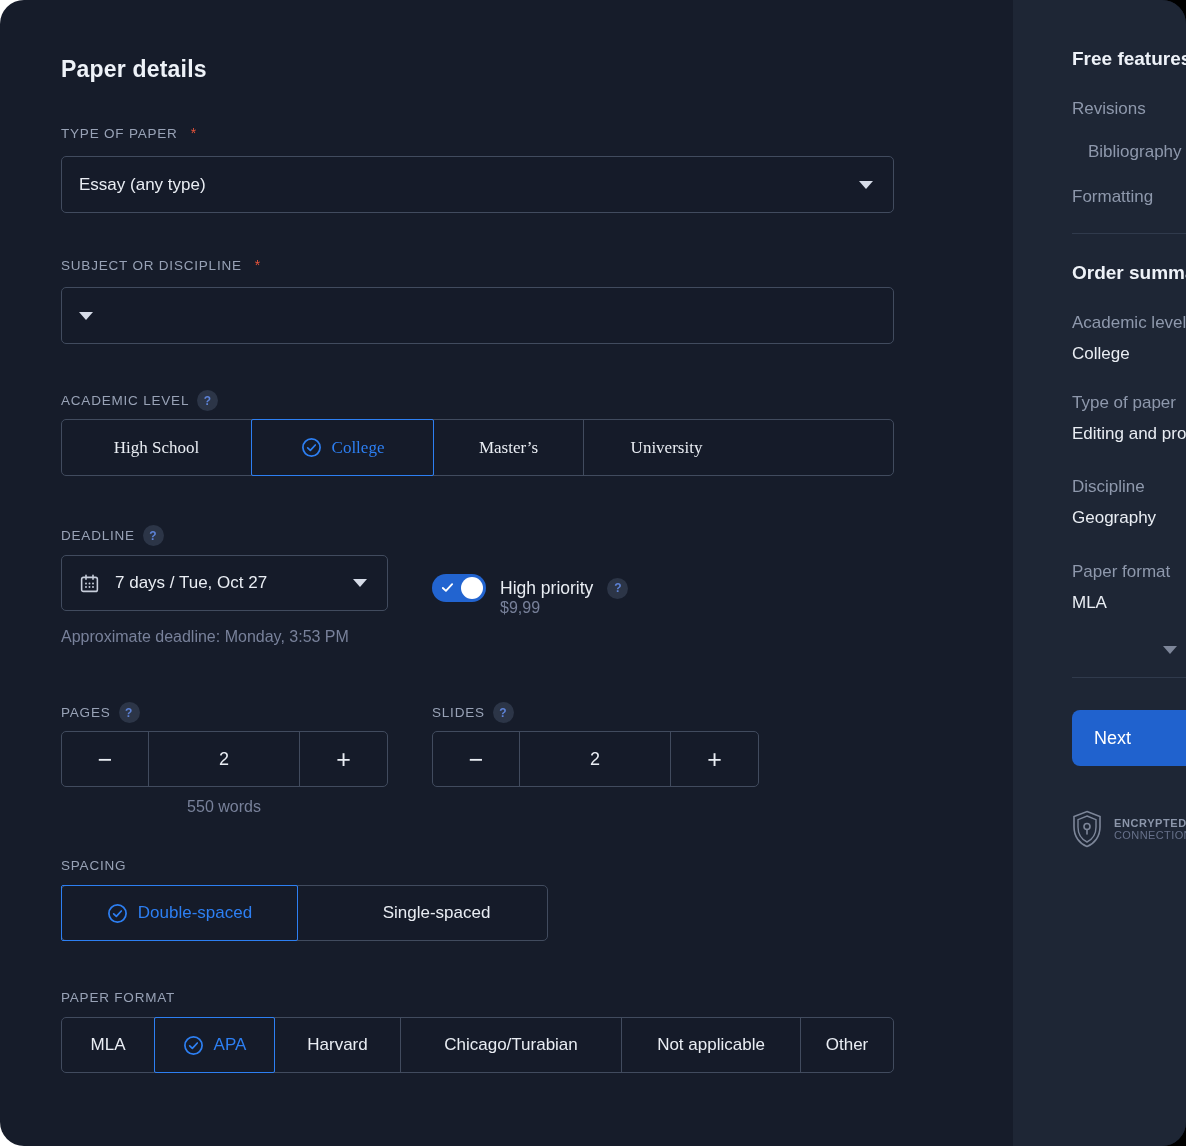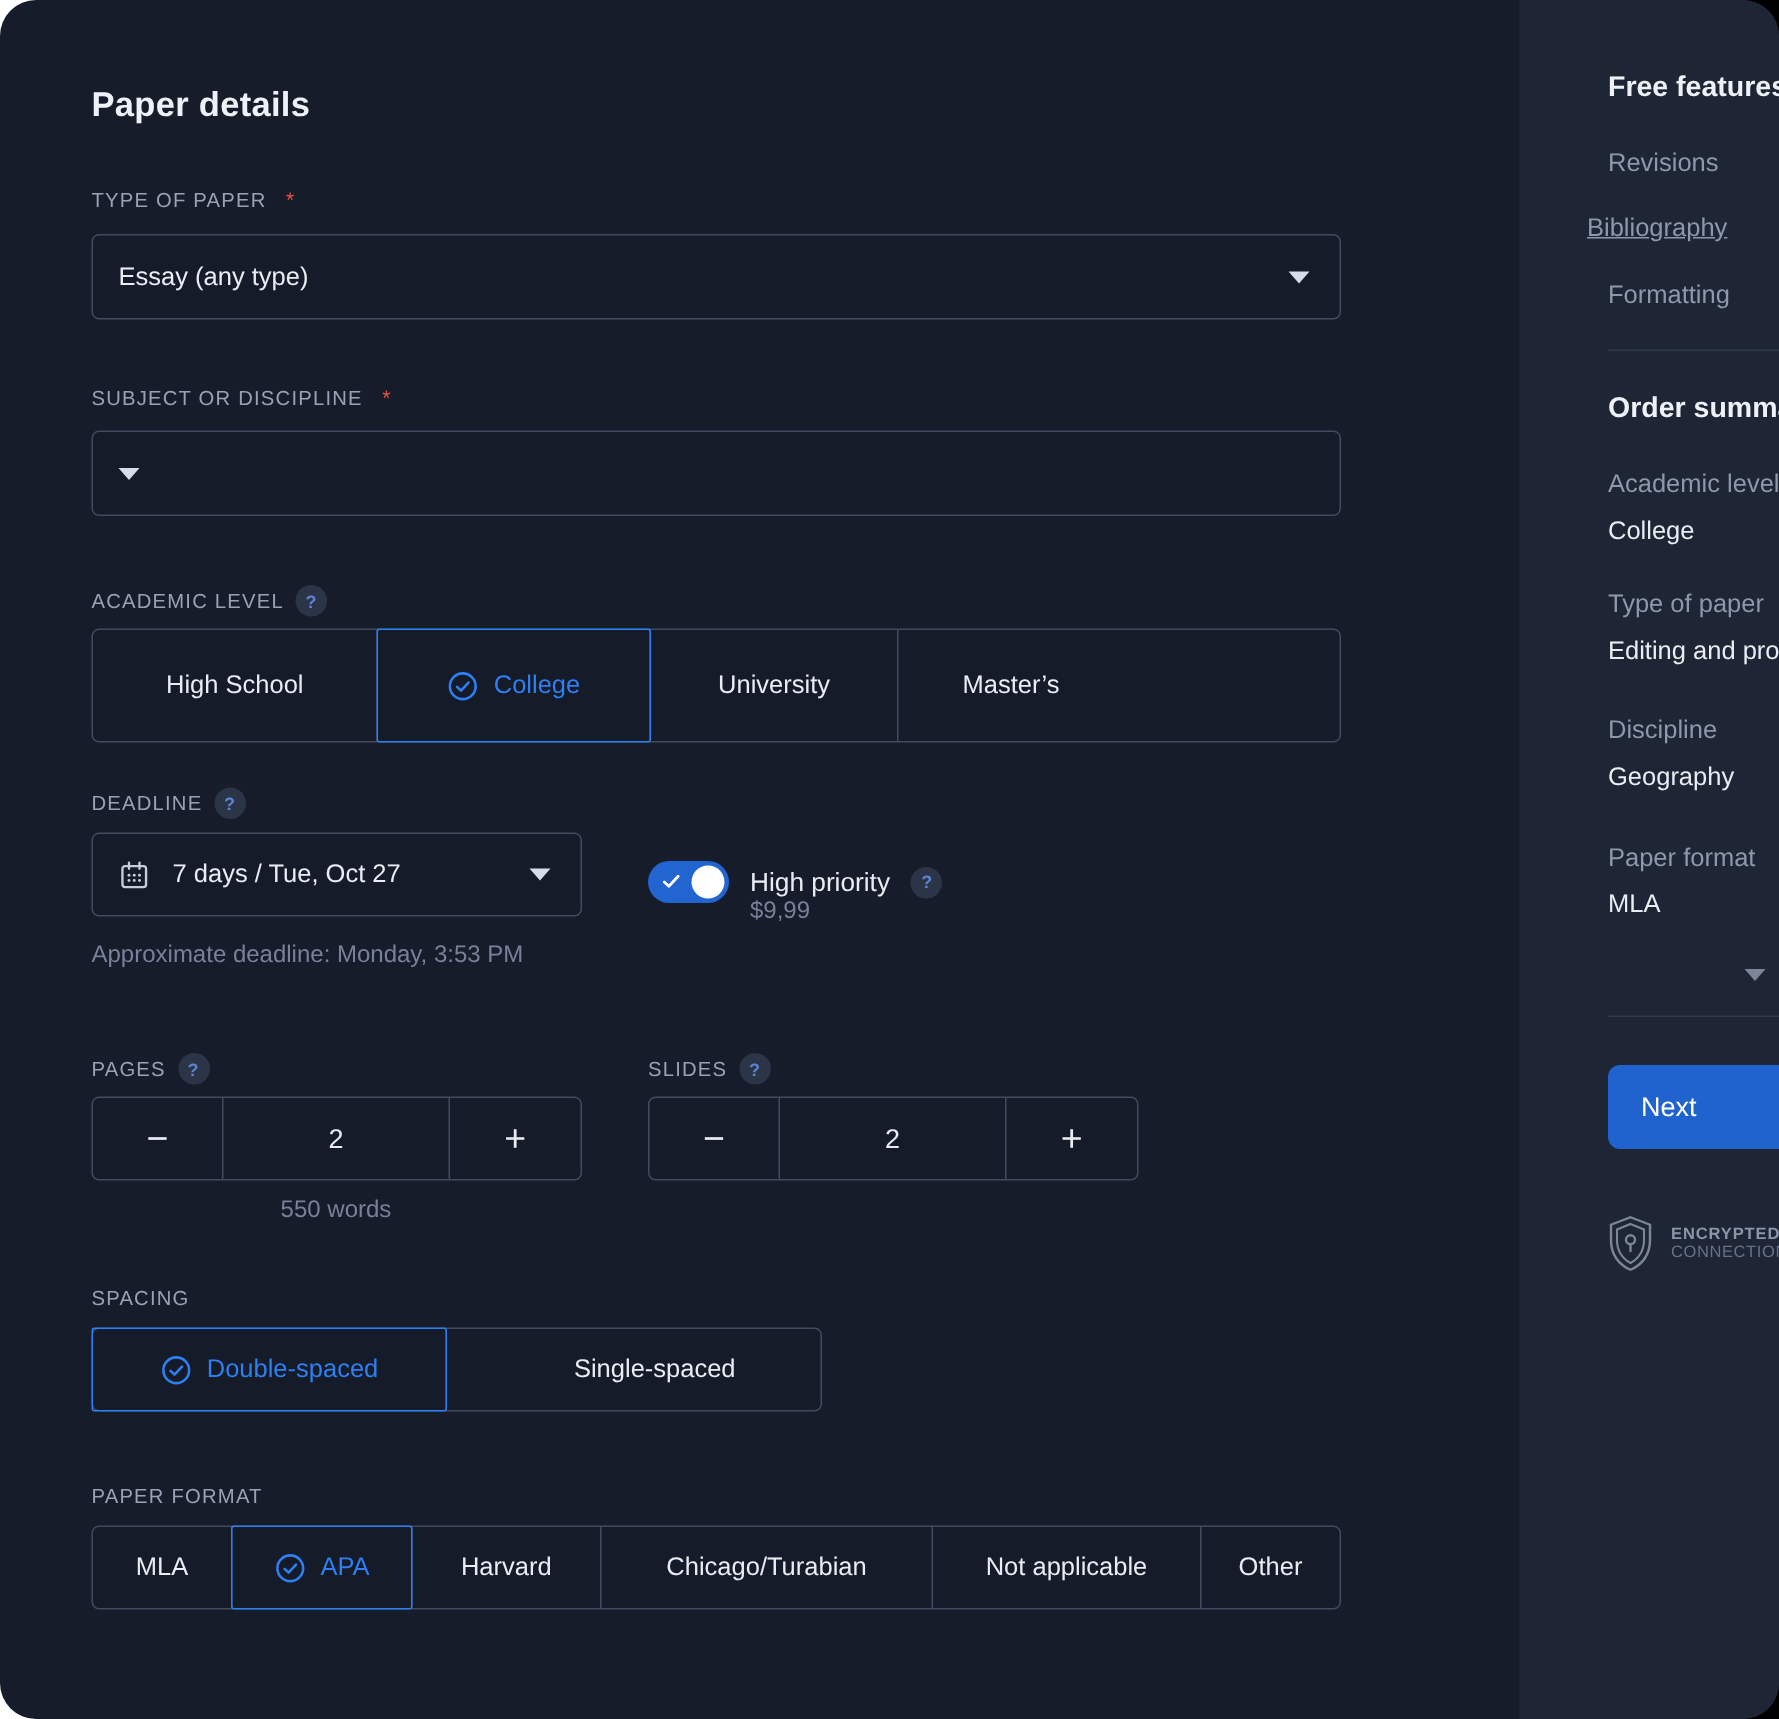--- a/index.html
+++ b/index.html
@@ -101,36 +101,36 @@
       <span class="req">*</span>
   </div>
   <div class="abs select" style="left:61px; top:287px; width:833px; height:57px;">
     <span class="caret"></span>
   </div>
 
   <div class="abs field-label" style="left:61px; top:390px;">
     <span>ACADEMIC LEVEL</span>
     <span class="help-badge">?</span>
   </div>
-  <div class="abs segmented" style="left:61px; top:419px; width:833px; height:76px;">
+  <div class="abs segmented" style="left:61px; top:419px; width:833px; height:57px;font-family:Liberation Serif, serif;">
     <div class="seg-cell" style="width:190px;">
       <span>High School</span>
     </div>
     <div class="seg-cell selected" style="width:182px;">
       <svg width="21" height="21" viewBox="0 0 22 22" fill="none">
         <circle cx="11" cy="11" r="9" stroke="#2d7ff2" stroke-width="1.8"></circle>
         <path d="M7 11.4 L9.8 14 L15 8.4" stroke="#2d7ff2" stroke-width="1.8" fill="none" stroke-linecap="round" stroke-linejoin="round"></path>
       </svg>
       <span>College</span>
     </div>
+    <div class="seg-cell" style="width:150px;">
+      <span>Master’s</span>
+    </div>
     <div class="seg-cell" style="width:165px;">
       <span>University</span>
-    </div>
-    <div class="seg-cell" style="width:150px;">
-      <span>Master’s</span>
     </div>
   </div>
 
   <div class="abs field-label" style="left:61px; top:525px;">
     <span>DEADLINE</span>
     <span class="help-badge">?</span>
   </div>
   <div class="abs select" style="left:61px; top:555px; width:327px; height:56px; gap:15px;">
     <svg width="21" height="21" viewBox="0 0 24 24" fill="none">
       <rect x="3" y="5" width="18" height="16" rx="2" stroke="#c7cedb" stroke-width="1.8"></rect>
@@ -216,21 +216,21 @@
       <span>Not applicable</span>
     </div>
     <div class="seg-cell" style="flex:1;">
       <span>Other</span>
     </div>
   </div>
 
   <div class="sidebar">
     <div class="abs sb-heading" style="left:59px; top:48px;">Free features</div>
     <div class="abs sb-item" style="left:59px; top:99px;">Revisions</div>
-    <div class="abs sb-item" style="left:45px; top:142px;text-decoration:underline;">Bibliography</div>
+    <div class="abs sb-item" style="left:75px; top:142px;">Bibliography</div>
     <div class="abs sb-item" style="left:59px; top:187px;">Formatting</div>
 
     <div class="sb-divider" style="top:233px;"></div>
 
     <div class="abs sb-heading" style="left:59px; top:262px;">Order summary</div>
 
     <div class="abs sb-item" style="left:59px; top:313px;">Academic level</div>
     <div class="abs sb-value" style="left:59px; top:344px;">College</div>
 
     <div class="abs sb-item" style="left:59px; top:393px;">Type of paper</div>

